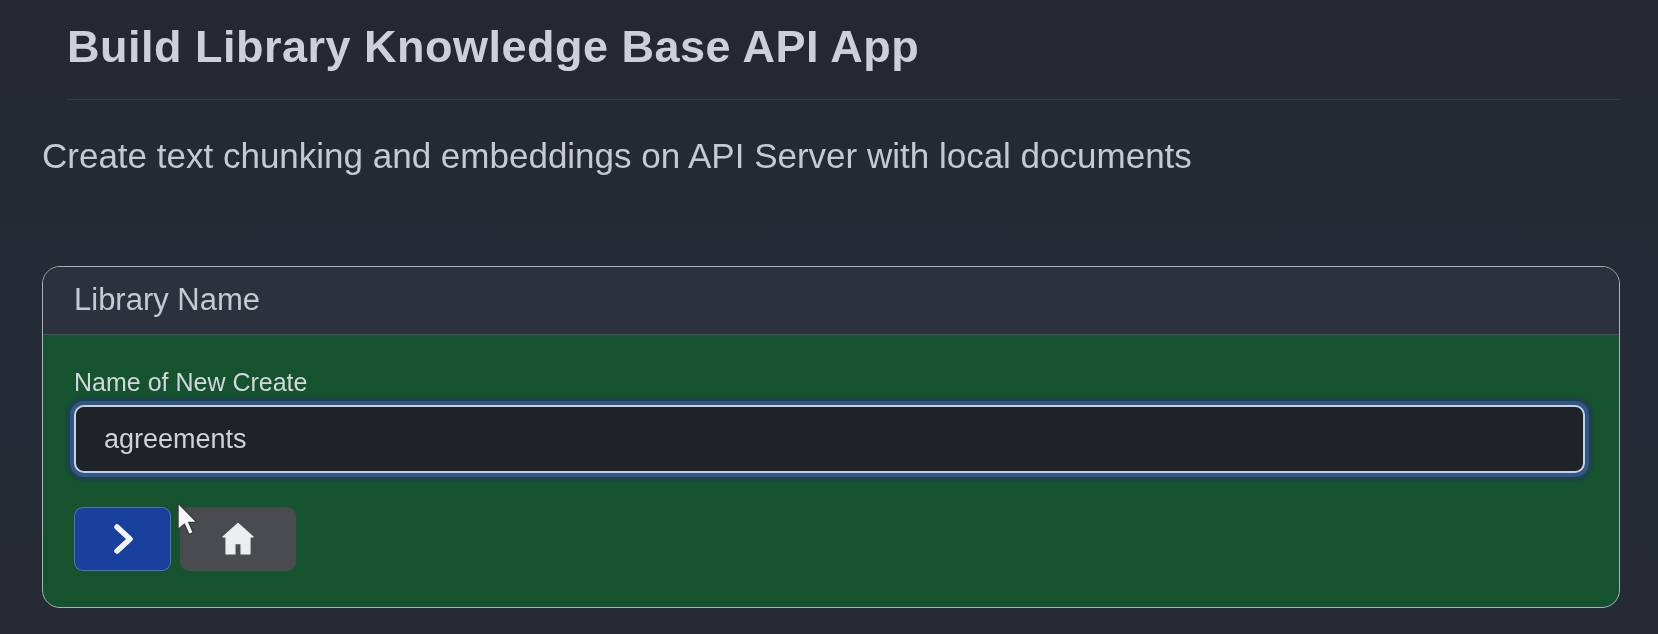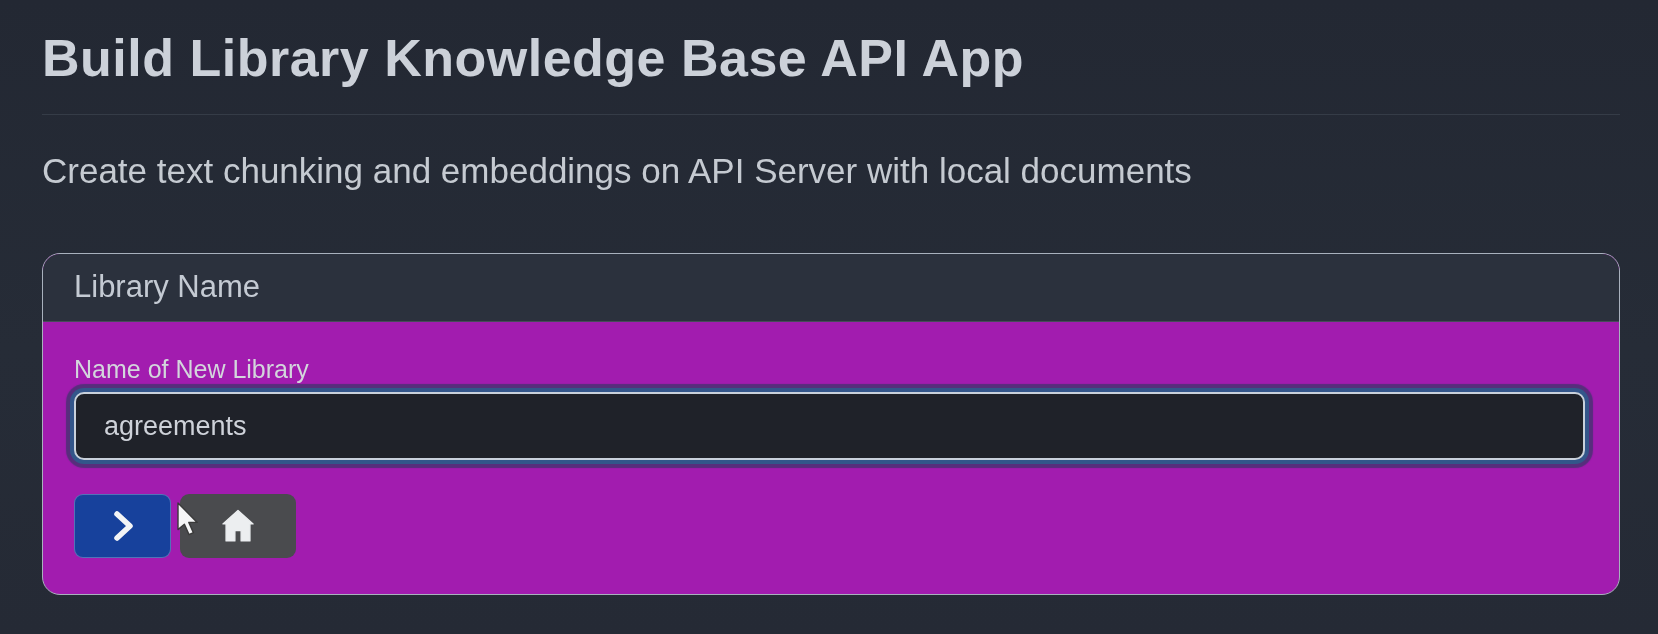--- a/index.html
+++ b/index.html
@@ -6,39 +6,40 @@
   html, body { width: 1658px; height: 634px; overflow: hidden; }
   body {
     font-family: "Liberation Sans", sans-serif;
     background: linear-gradient(180deg, #232833 0%, #262c37 55%, #252a35 100%);
     color: #ccd1d9;
     position: relative;
   }
   .page { padding: 0 38px 0 42px; }
 
   h1.page-title {
-    padding-top: 28px;
-    font-size: 52px;
+    padding-top: 21px;
+    font-size: 45px;
     font-weight: bold;
     color: #ccd1d9;
     letter-spacing: 0.5px;
     padding-bottom: 26px;
     border-bottom: 1px solid #353c47;
+    margin-left: 25px;
   }
   p.page-subtitle {
     margin-top: 36px;
     font-size: 35px;
     color: #c5cad1;
   }
 
   section.card {
-    margin-top: 62px;
+    margin-top: 90px;
     border: 1px solid #a8b1bd;
     border-radius: 18px;
-    background: #a21caf;
+    background: #14532d;
     overflow: hidden;
   }
   .card-header {
     background: #2b313d;
     border-bottom: 1px solid #454c59;
     padding: 15px 31px 16px 31px;
     font-size: 31px;
     color: #c4cad3;
   }
   .card-body { padding: 33px 34px 36px 31px; }
@@ -104,21 +105,21 @@
   <h1 class="page-title">Build Library Knowledge Base API App</h1>
 
   <p class="page-subtitle">Create text chunking and embeddings on API Server with local documents</p>
 
   <section class="card">
 
     <div class="card-header">Library Name</div>
 
     <div class="card-body">
 
-      <label class="field-label">Name of New Library</label>
+      <label class="field-label">Name of New Create</label>
 
       <input type="text" class="text-input" value="agreements" style="">
 
       <div class="btn-row">
 
         <button class="btn btn-primary">
           <span class="icon">
             <svg width="30" height="34" viewBox="0 0 30 34">
               <polyline points="9,5 22,17 9,29" fill="none" stroke="#f3f4f6" stroke-width="5.5" stroke-linecap="round" stroke-linejoin="round"></polyline>
             </svg>

